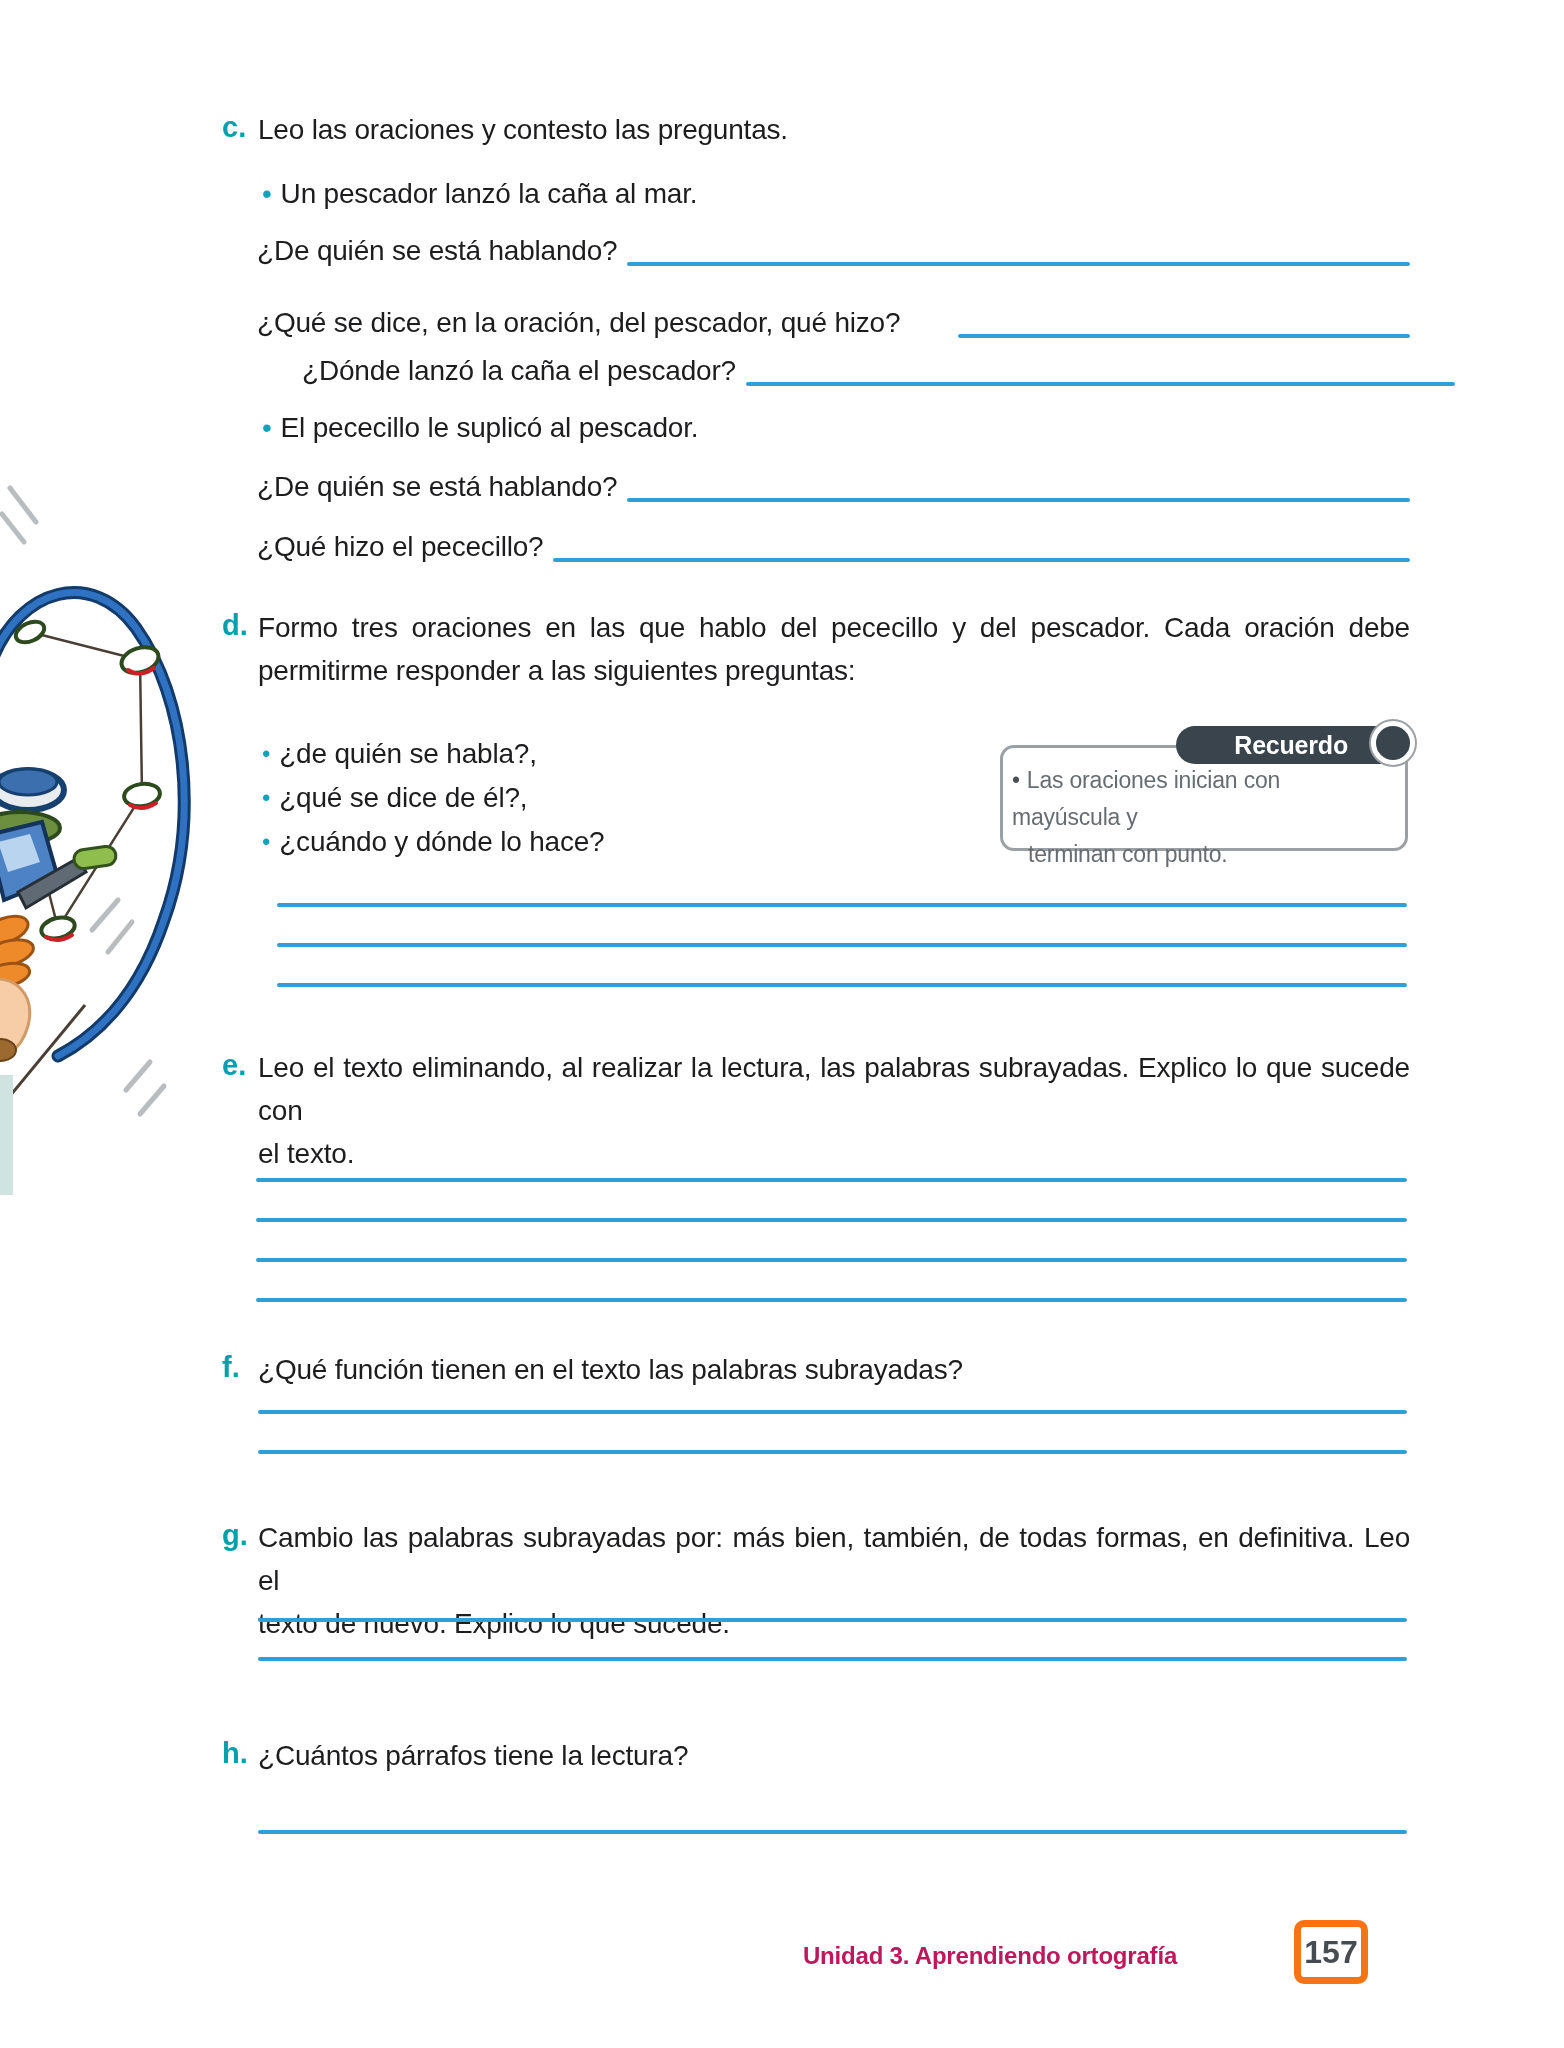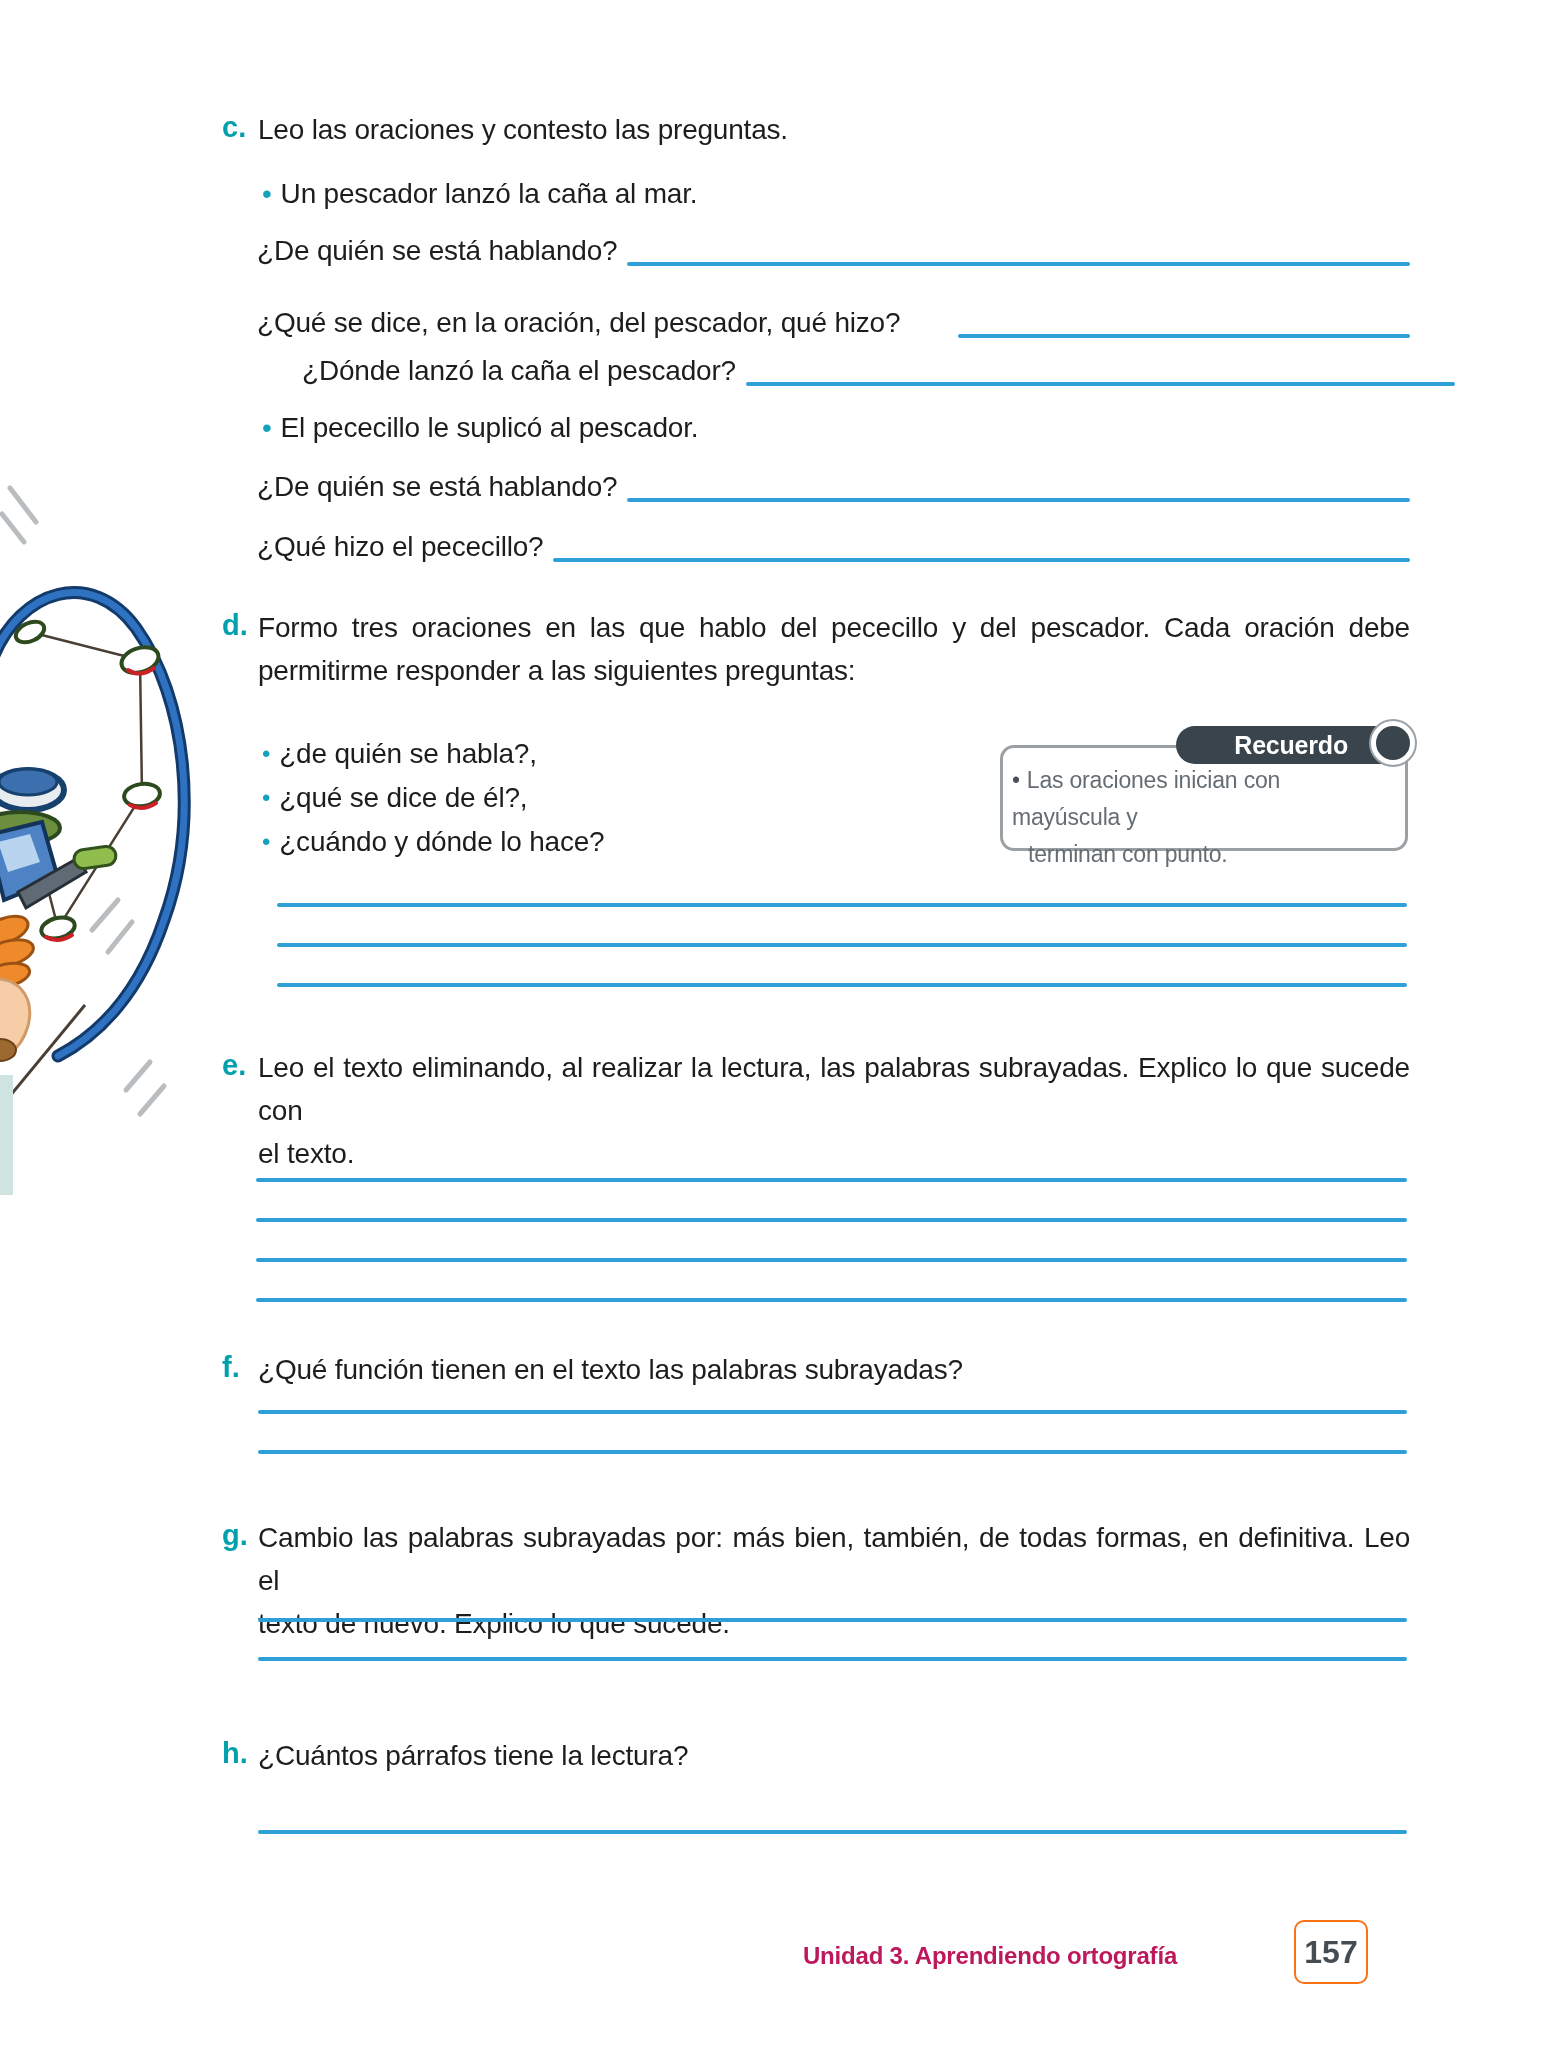--- a/index.html
+++ b/index.html
@@ -49,21 +49,21 @@
     position:absolute;left:1371px;top:721px;width:34px;height:34px;border-radius:50%;
     background:#39444c;border:5px solid #ffffff;box-shadow:0 0 0 2px #9aa0a4;
   }
   
   .footer-unit{
     position:absolute;left:700px;top:1942px;width:580px;text-align:center;
     font-size:24px;font-weight:bold;color:#be185d;letter-spacing:-0.2px;
   }
   .page-badge{
     position:absolute;left:1294px;top:1920px;width:74px;height:64px;box-sizing:border-box;
-    border:2px solid #f97316;border-radius:10px;background:#ffffff;
+    border:7px solid #f97316;border-radius:10px;background:#ffffff;
     display:flex;align-items:center;justify-content:center;
     font-size:32px;font-weight:bold;color:#454c52;
   }
   .illus{position:absolute;left:0;top:460px;width:200px;height:740px;}
 </style>
 </head>
 <body>
 
 <div class="page">
 

